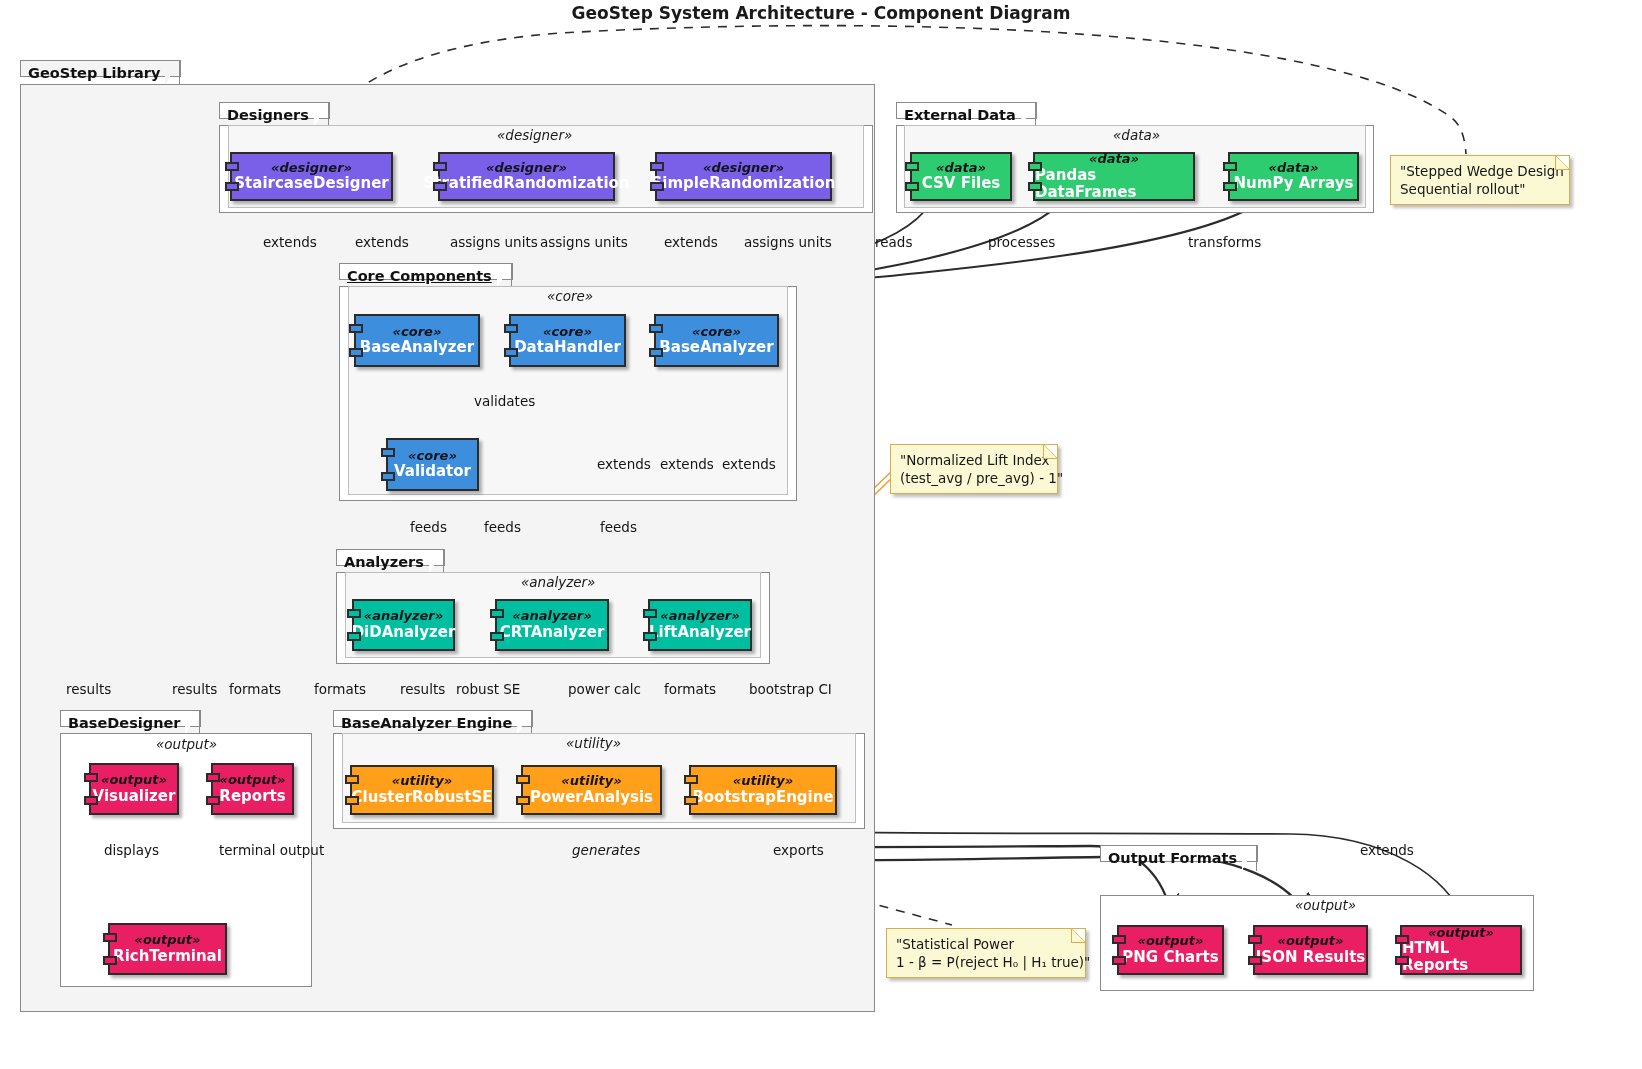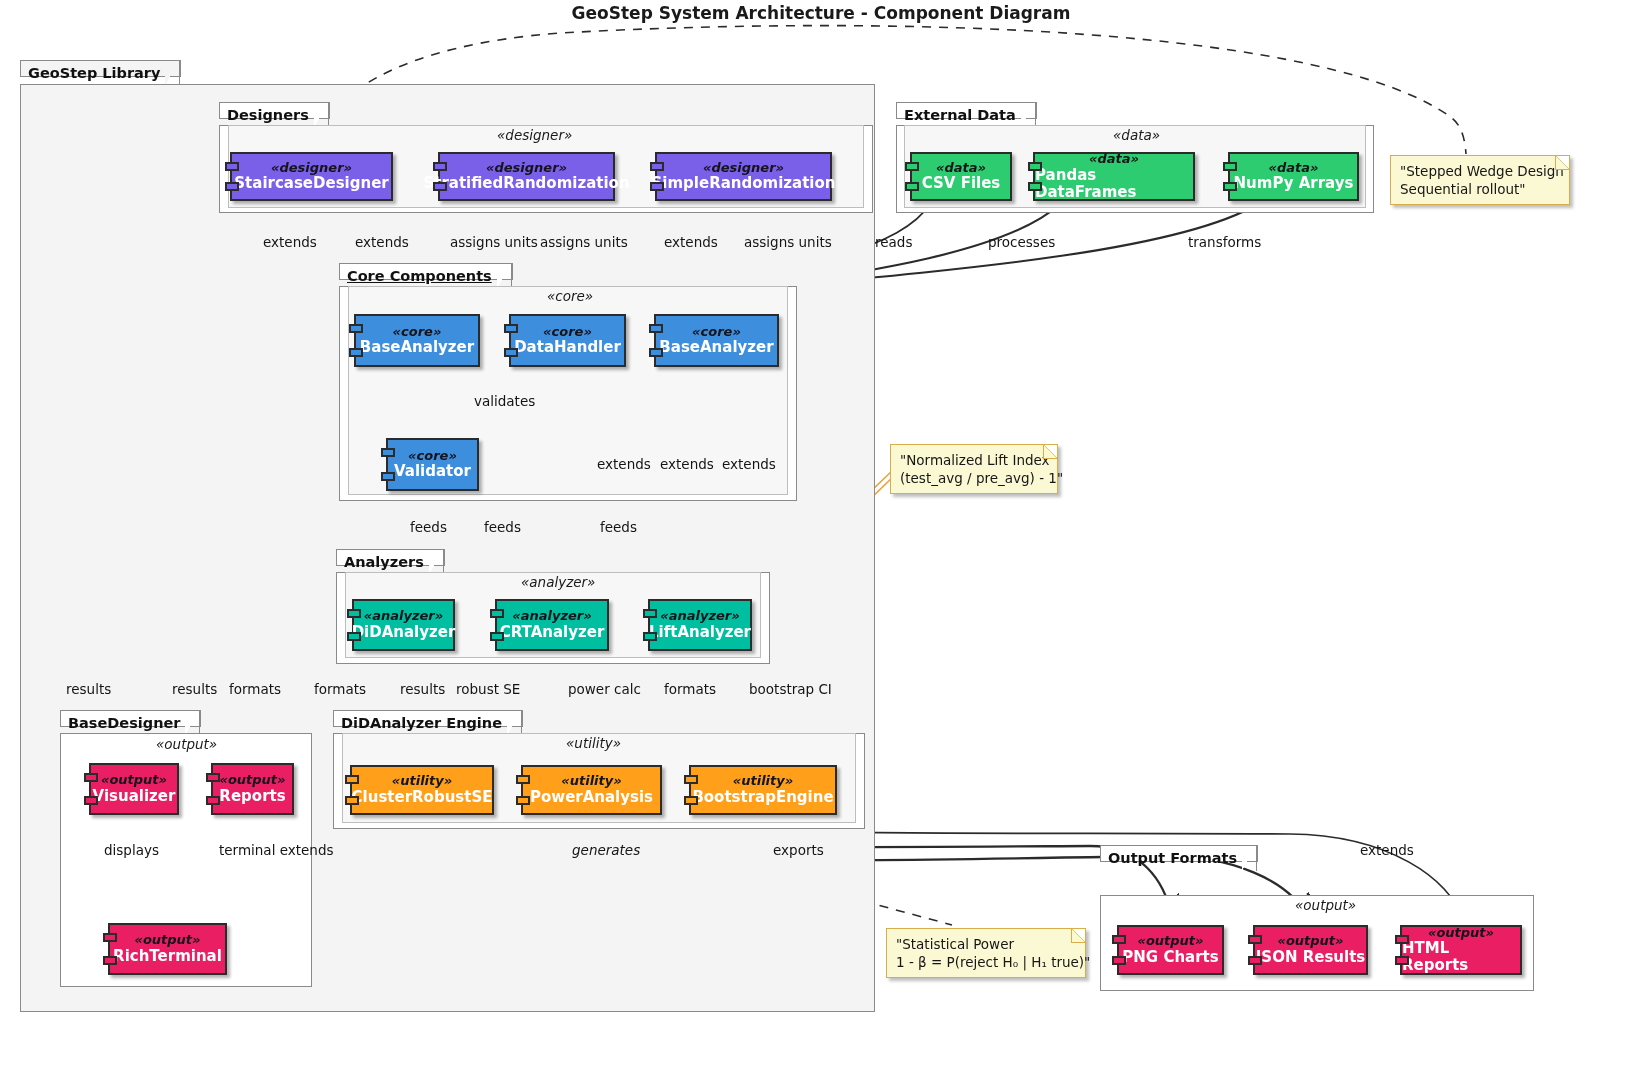--- a/index.html
+++ b/index.html
@@ -139,21 +139,21 @@
 
   <div class="pkg-tab white" style="left:336px;top:549px;">Analyzers</div>
   <div class="pkg white" style="left:336px;top:572px;width:434px;height:92px;"></div>
   <div class="grp" style="left:345px;top:572px;width:416px;height:86px;"></div>
   <div class="grp-label" style="left:521px;top:574px;">«analyzer»</div>
 
   <div class="pkg-tab white" style="left:60px;top:710px;">BaseDesigner</div>
   <div class="pkg white" style="left:60px;top:733px;width:252px;height:254px;"></div>
   <div class="grp-label" style="left:156px;top:736px;">«output»</div>
 
-  <div class="pkg-tab white" style="left:333px;top:710px;">DiDAnalyzer Engine</div>
+  <div class="pkg-tab white" style="left:333px;top:710px;">BaseAnalyzer Engine</div>
   <div class="pkg white" style="left:333px;top:733px;width:532px;height:96px;"></div>
   <div class="grp" style="left:342px;top:733px;width:514px;height:90px;"></div>
   <div class="grp-label" style="left:566px;top:735px;">«utility»</div>
 
   <div class="pkg-tab white" style="left:1100px;top:845px;">Output Formats</div>
   <div class="pkg white" style="left:1100px;top:895px;width:434px;height:96px;"></div>
   <div class="grp-label" style="left:1295px;top:897px;">«output»</div>
 
   <div class="cmp" style="left:230px;top:152px;width:163px;height:49px;background:#7A5FE8;">
     <span class="port p1" style="background: rgb(122, 95, 232);"></span>
@@ -318,21 +318,21 @@
   <div class="elabel" style="left:172px;top:681px;">results</div>
   <div class="elabel" style="left:229px;top:681px;">formats</div>
   <div class="elabel" style="left:314px;top:681px;">formats</div>
   <div class="elabel" style="left:400px;top:681px;">results</div>
   <div class="elabel" style="left:456px;top:681px;">robust SE</div>
   <div class="elabel" style="left:568px;top:681px;">power calc</div>
   <div class="elabel" style="left:664px;top:681px;">formats</div>
   <div class="elabel" style="left:749px;top:681px;">bootstrap CI</div>
 
   <div class="elabel" style="left:104px;top:842px;">displays</div>
-  <div class="elabel" style="left:219px;top:842px;">terminal extends</div>
+  <div class="elabel" style="left:219px;top:842px;">terminal output</div>
   <div class="elabel" style="left:572px;top:842px;font-style:italic;">generates</div>
   <div class="elabel" style="left:773px;top:842px;">exports</div>
   <div class="elabel" style="left:1360px;top:842px;">extends</div>
 
   <div class="note" style="left:1390px;top:155px;width:180px;">"Stepped Wedge Design
 Sequential rollout"</div>
   <div class="note" style="left:890px;top:444px;width:168px;">"Normalized Lift Index
 (test_avg / pre_avg) - 1"</div>
   <div class="note" style="left:886px;top:928px;width:200px;">"Statistical Power
 1 - β = P(reject H₀ | H₁ true)"</div>

